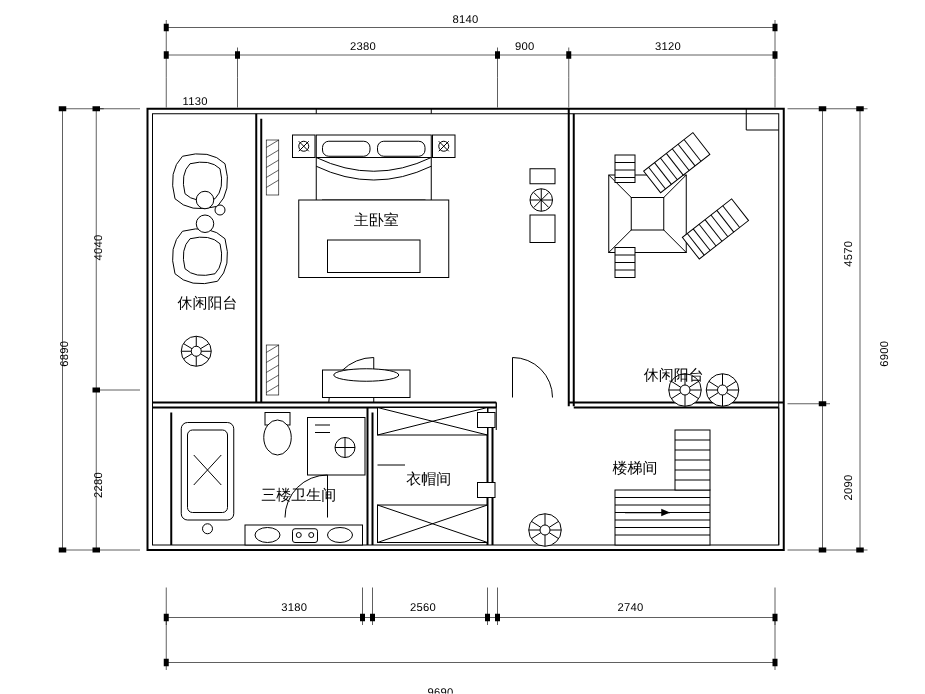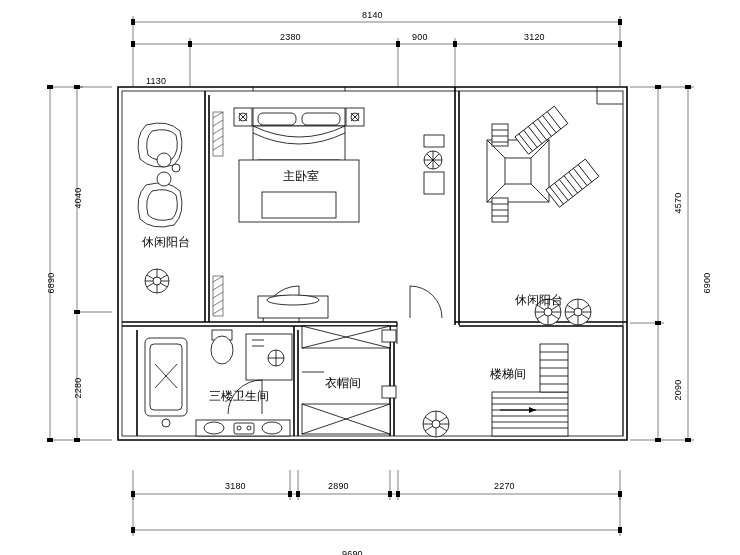--- a/index.html
+++ b/index.html
@@ -345,22 +345,22 @@
 
   </svg>
 
   <div class="dim-label" style="left:146px;top:32px;margin-top:44px;">1130</div>
   <div class="dim-label" style="left:280px;top:32px;">2380</div>
   <div class="dim-label" style="left:412px;top:32px;">900</div>
   <div class="dim-label" style="left:524px;top:32px;">3120</div>
   <div class="dim-label" style="left:362px;top:10px;">8140</div>
 
   <div class="dim-label" style="left:198px;top:481px;margin-left:27px;">3180</div>
-  <div class="dim-label" style="left:328px;top:481px;">2890</div>
-  <div class="dim-label" style="left:494px;top:481px;">2270</div>
+  <div class="dim-label" style="left:328px;top:481px;">2560</div>
+  <div class="dim-label" style="left:494px;top:481px;">2740</div>
   <div class="dim-label" style="left:342px;top:517px;margin-top:32px;">9690</div>
 
   <div class="dim-label dim-v" style="left:68px;top:193px;transform:rotate(-90deg);">4040</div>
   <div class="dim-label dim-v" style="left:68px;top:383px;transform:rotate(-90deg);">2280</div>
   <div class="dim-label dim-v" style="left:41px;top:278px;transform:rotate(-90deg);">6890</div>
 
   <div class="dim-label dim-v" style="left:668px;top:198px;transform:rotate(-90deg);">4570</div>
   <div class="dim-label dim-v" style="left:668px;top:385px;transform:rotate(-90deg);">2090</div>
   <div class="dim-label dim-v" style="left:697px;top:278px;transform:rotate(-90deg);">6900</div>
 

